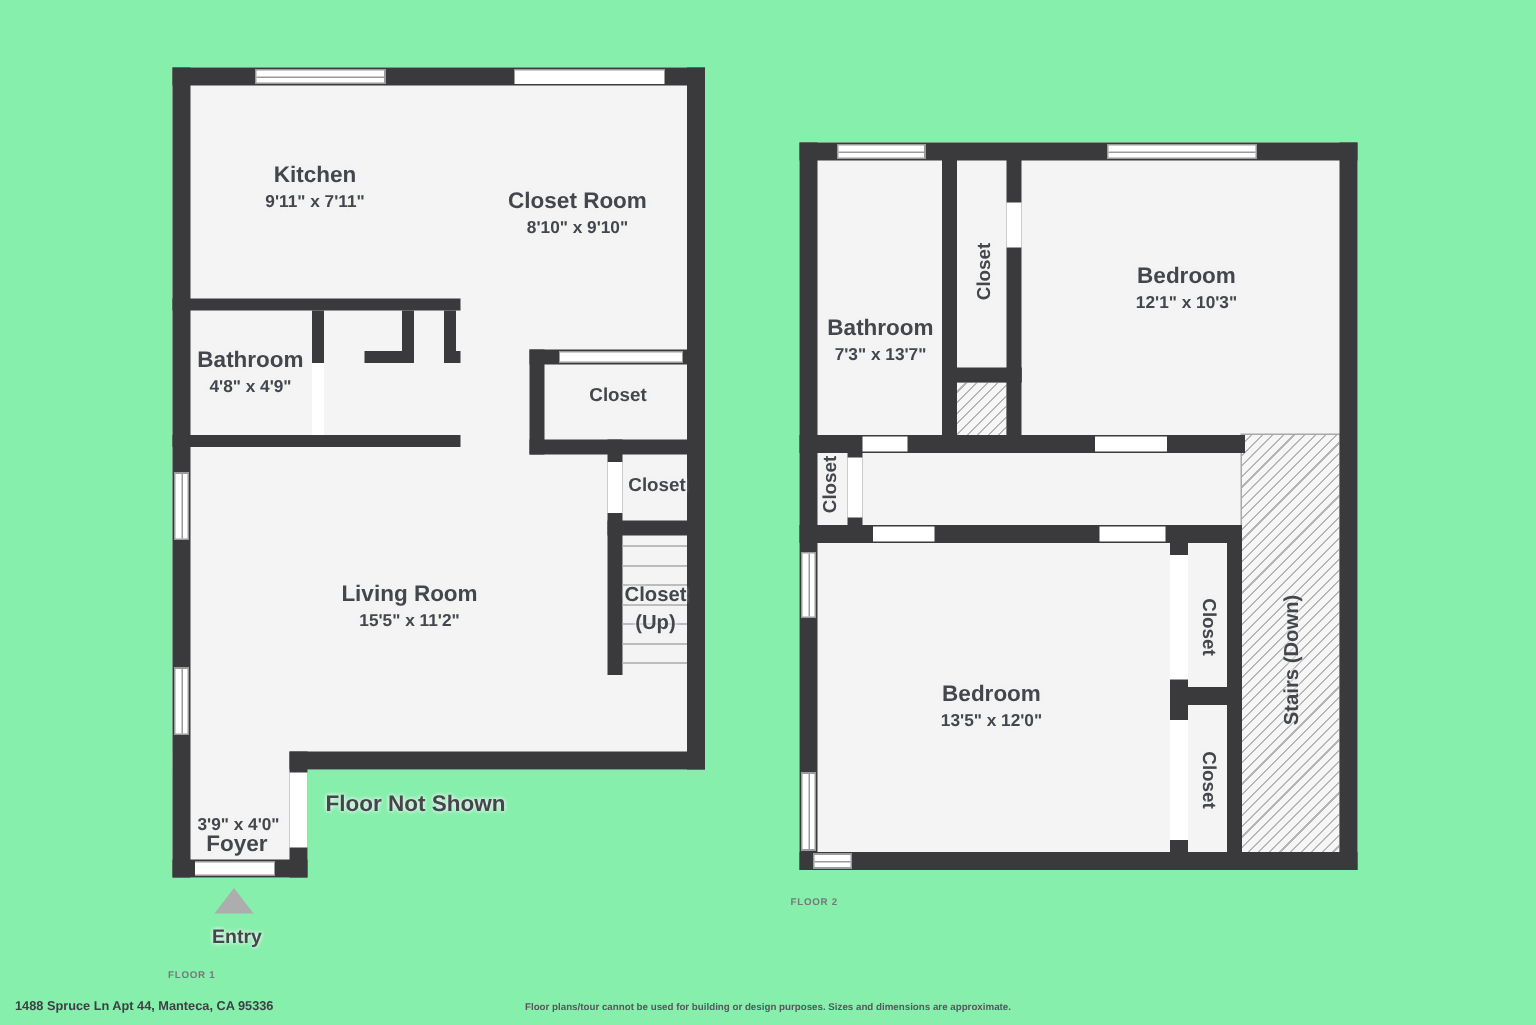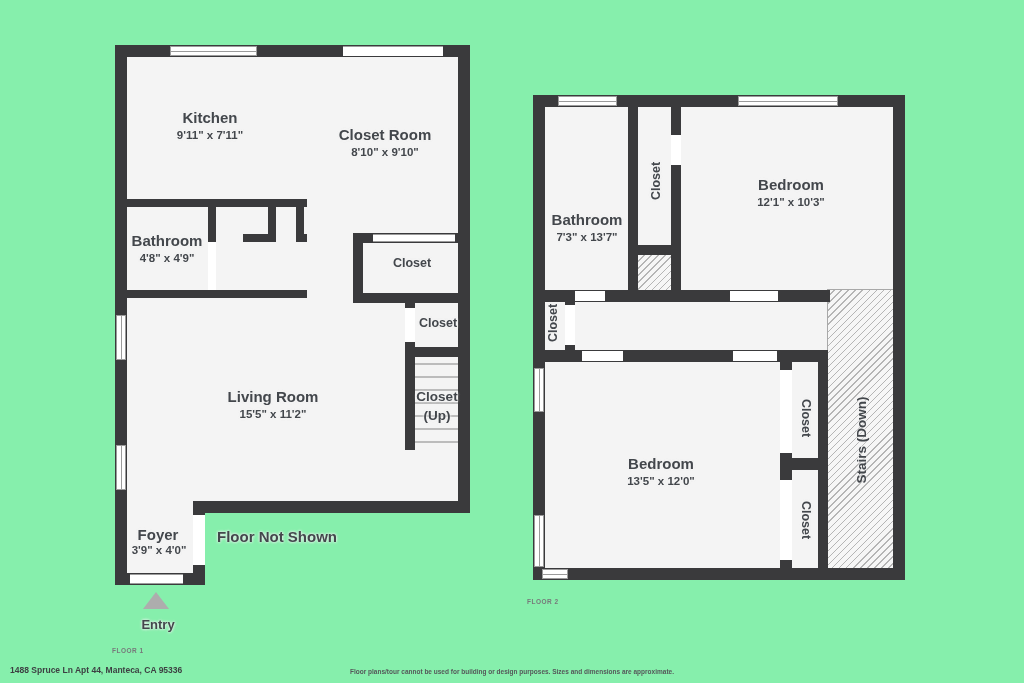--- a/index.html
+++ b/index.html
@@ -81,21 +81,21 @@
   <div class="lbl name" style="left:385px;top:134px">Closet Room</div>
   <div class="lbl dims" style="left:385px;top:152px">8'10" x 9'10"</div>
   <div class="lbl name" style="left:167px;top:240px">Bathroom</div>
   <div class="lbl dims" style="left:167px;top:258px">4'8" x 4'9"</div>
   <div class="lbl closet" style="left:412px;top:263px">Closet</div>
   <div class="lbl closet" style="left:438px;top:323px">Closet</div>
   <div class="lbl name" style="left:273px;top:396px">Living Room</div>
   <div class="lbl dims" style="left:273px;top:414px">15'5" x 11'2"</div>
   <div class="lbl stairs-txt" style="left:437px;top:396px">Closet</div>
   <div class="lbl stairs-txt" style="left:437px;top:415px">(Up)</div>
-  <div class="lbl name" style="left:158px;top:534px">Foyer</div>
+  <div class="lbl name" style="left:158px;top:563px">Foyer</div>
   <div class="lbl dims" style="left:159px;top:550px">3'9" x 4'0"</div>
   <div class="lbl name" style="left:277px;top:536px">Floor Not Shown</div>
   <div class="tri" style="left:143px;top:592px"></div>
   <div class="lbl entry-txt" style="left:158px;top:624px">Entry</div>
   <div class="floor-tag" style="left:112px;top:647px">FLOOR 1</div>
 
   <div class="floor" style="left:533px;top:95px;width:372px;height:485px"></div>
 
   <div class="hatch" style="left:828px;top:290px;width:65px;height:278px"></div>
   <div class="hatch" style="left:638px;top:255px;width:33px;height:35px"></div>

